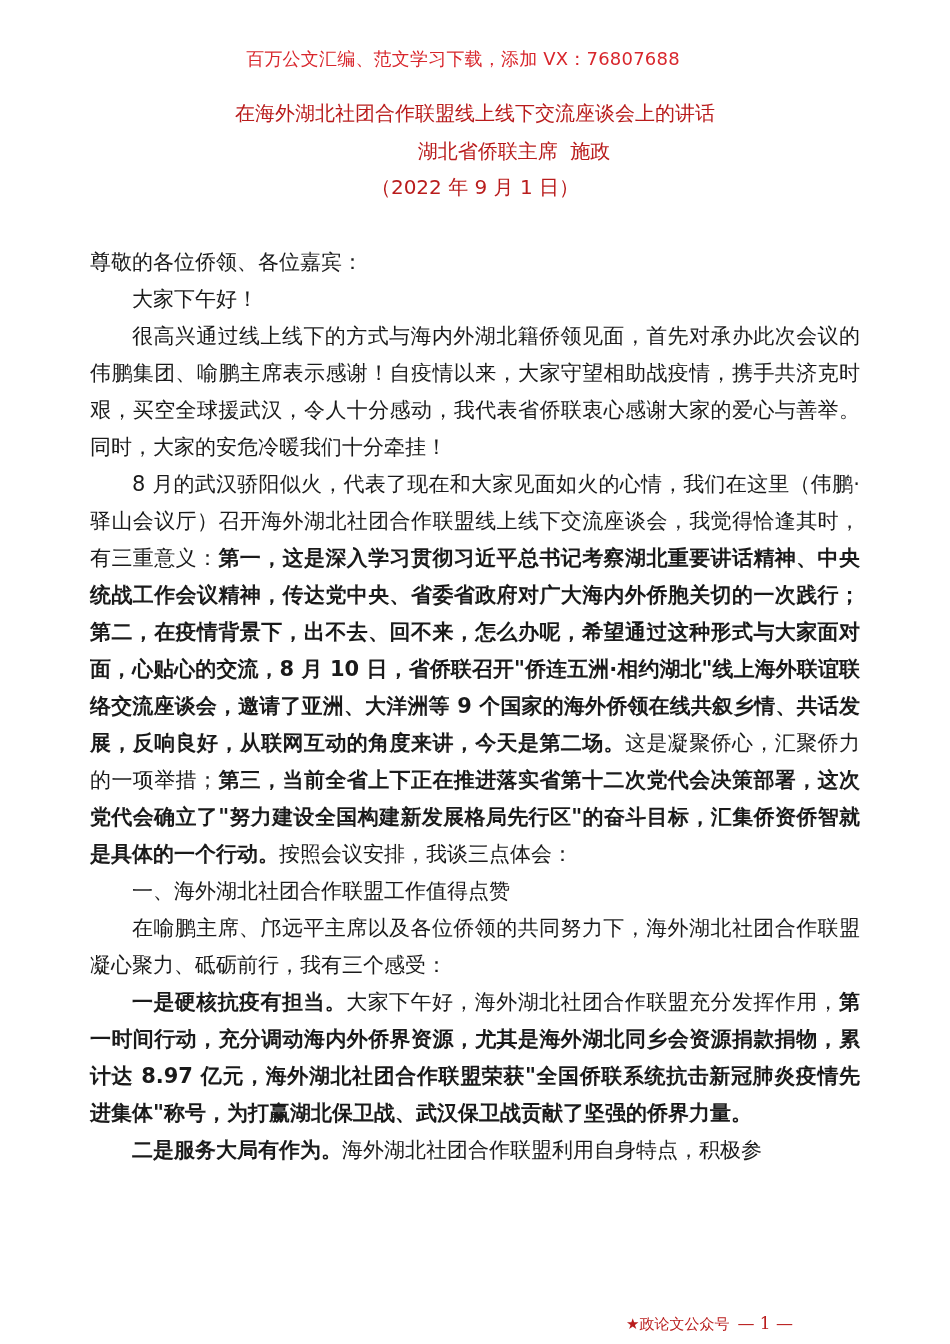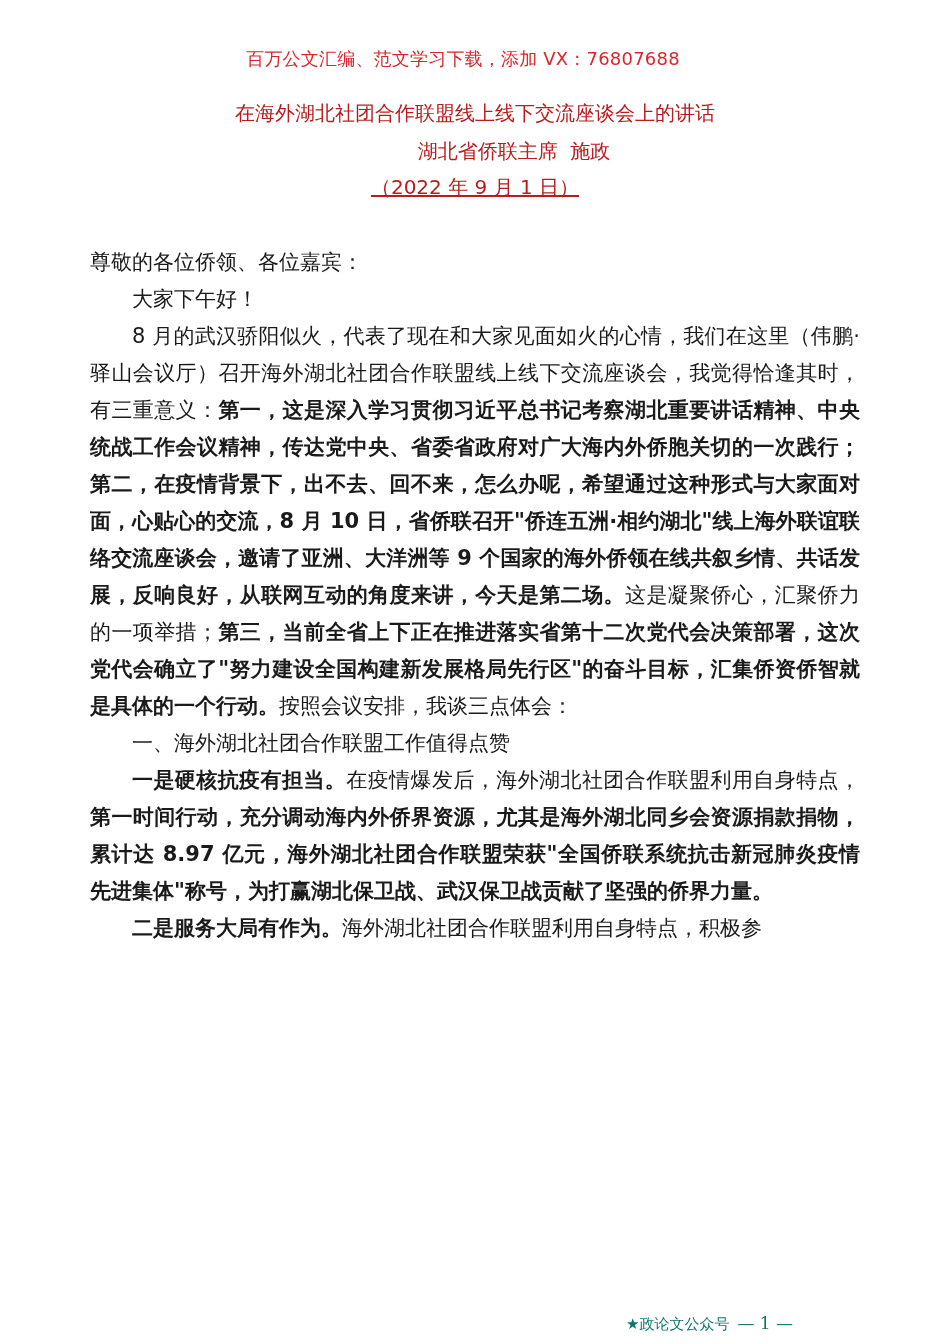--- a/index.html
+++ b/index.html
@@ -12,49 +12,51 @@
   .watermark {
     position: absolute; top: 46px; left: 0; width: 926px; text-align: center;
     color: #d8262c; font-size: 18px; line-height: 26px; letter-spacing: 0.2px;
   }
   .title-line {
     position: absolute; left: 0; width: 950px; text-align: center;
     font-size: 20px; line-height: 28px; color: #b91c1c;
   }
   .t1 { top: 99px; }
   .t2 { top: 137px; }
-  .t3 { top: 173px; text-decoration: underline; }
+  .t3 { top: 173px; }
   .body-text {
     position: absolute; left: 90px; top: 244px; width: 770px;
     font-size: 21px; line-height: 37px; text-align: justify;
   }
   .body-text p { margin: 0; }
   .indent { text-indent: 2em; }
   .b { font-weight: bold; }
   .footer {
     position: absolute; top: 1312px; left: 626px; font-size: 15px; line-height: 22px;
-    color: #0f766e; white-space: nowrap;
+    color: #b91c1c; white-space: nowrap;
   }
   .footer .pnum { font-family: "DejaVu Serif", serif; font-size: 17px; margin-left: 8px; }
 </style>
 </head>
 <body>
 
 <div class="page">
   <div class="watermark">百万公文汇编、范文学习下载，添加 VX：76807688</div>
 
   <div class="title-line t1">在海外湖北社团合作联盟线上线下交流座谈会上的讲话</div>
   <div class="title-line t2" style="white-space:pre;padding-left:39px;">湖北省侨联主席  施政</div>
   <div class="title-line t3">（2022 年 9 月 1 日）</div>
 
   <div class="body-text">
     <p>尊敬的各位侨领、各位嘉宾：</p>
     <p class="indent">大家下午好！</p>
+    <p class="indent">很高兴通过线上线下的方式与海内外湖北籍侨领见面，首先对承办此次会议的伟鹏集团、喻鹏主席表示感谢！自疫情以来，大家守望相助战疫情，携手共济克时艰，买空全球援武汉，令人十分感动，我代表省侨联衷心感谢大家的爱心与善举。同时，大家的安危冷暖我们十分牵挂！</p>
     <p class="indent"><span>8 月的武汉骄阳似火，代表了现在和大家见面如火的心情，我们在这里（伟鹏·驿山会议厅）召开海外湖北社团合作联盟线上线下交流座谈会，我觉得恰逢其时，有三重意义：</span><span class="b">第一，这是深入学习贯彻习近平总书记考察湖北重要讲话精神、中央统战工作会议精神，传达党中央、省委省政府对广大海内外侨胞关切的一次践行；第二，在疫情背景下，出不去、回不来，怎么办呢，希望通过这种形式与大家面对面，心贴心的交流，8 月 10 日，省侨联召开"侨连五洲·相约湖北"线上海外联谊联络交流座谈会，邀请了亚洲、大洋洲等 9 个国家的海外侨领在线共叙乡情、共话发展，反响良好，从联网互动的角度来讲，今天是第二场。</span><span>这是凝聚侨心，汇聚侨力的一项举措；</span><span class="b">第三，当前全省上下正在推进落实省第十二次党代会决策部署，这次党代会确立了"努力建设全国构建新发展格局先行区"的奋斗目标，汇集侨资侨智就是具体的一个行动。</span><span>按照会议安排，我谈三点体会：</span></p>
     <p class="indent">一、海外湖北社团合作联盟工作值得点赞</p>
-    <p class="indent"><span class="b">一是硬核抗疫有担当。</span><span>在疫情爆发后，海外湖北社团合作联盟利用自身特点，</span><span class="b">第一时间行动，充分调动海内外侨界资源，尤其是海外湖北同乡会资源捐款捐物，累计达 8.97 亿元，海外湖北社团合作联盟荣获"全国侨联系统抗击新冠肺炎疫情先进集体"称号，为打赢湖北保卫战、武汉保卫战贡献了坚强的侨界力量。</span></p>
+    <p class="indent">在喻鹏主席、邝远平主席以及各位侨领的共同努力下，海外湖北社团合作联盟凝心聚力、砥砺前行，我有三个感受：</p>
+    <p class="indent"><span class="b">一是硬核抗疫有担当。</span><span>大家下午好，海外湖北社团合作联盟充分发挥作用，</span><span class="b">第一时间行动，充分调动海内外侨界资源，尤其是海外湖北同乡会资源捐款捐物，累计达 8.97 亿元，海外湖北社团合作联盟荣获"全国侨联系统抗击新冠肺炎疫情先进集体"称号，为打赢湖北保卫战、武汉保卫战贡献了坚强的侨界力量。</span></p>
     <p class="indent"><span class="b">二是服务大局有作为。</span><span>海外湖北社团合作联盟利用自身特点，积极参</span></p>
   </div>
 
   <div class="footer">
     <span>★政论文公众号</span><span class="pnum">— 1 —</span>
   </div>
 </div>
 
 </body></html>

